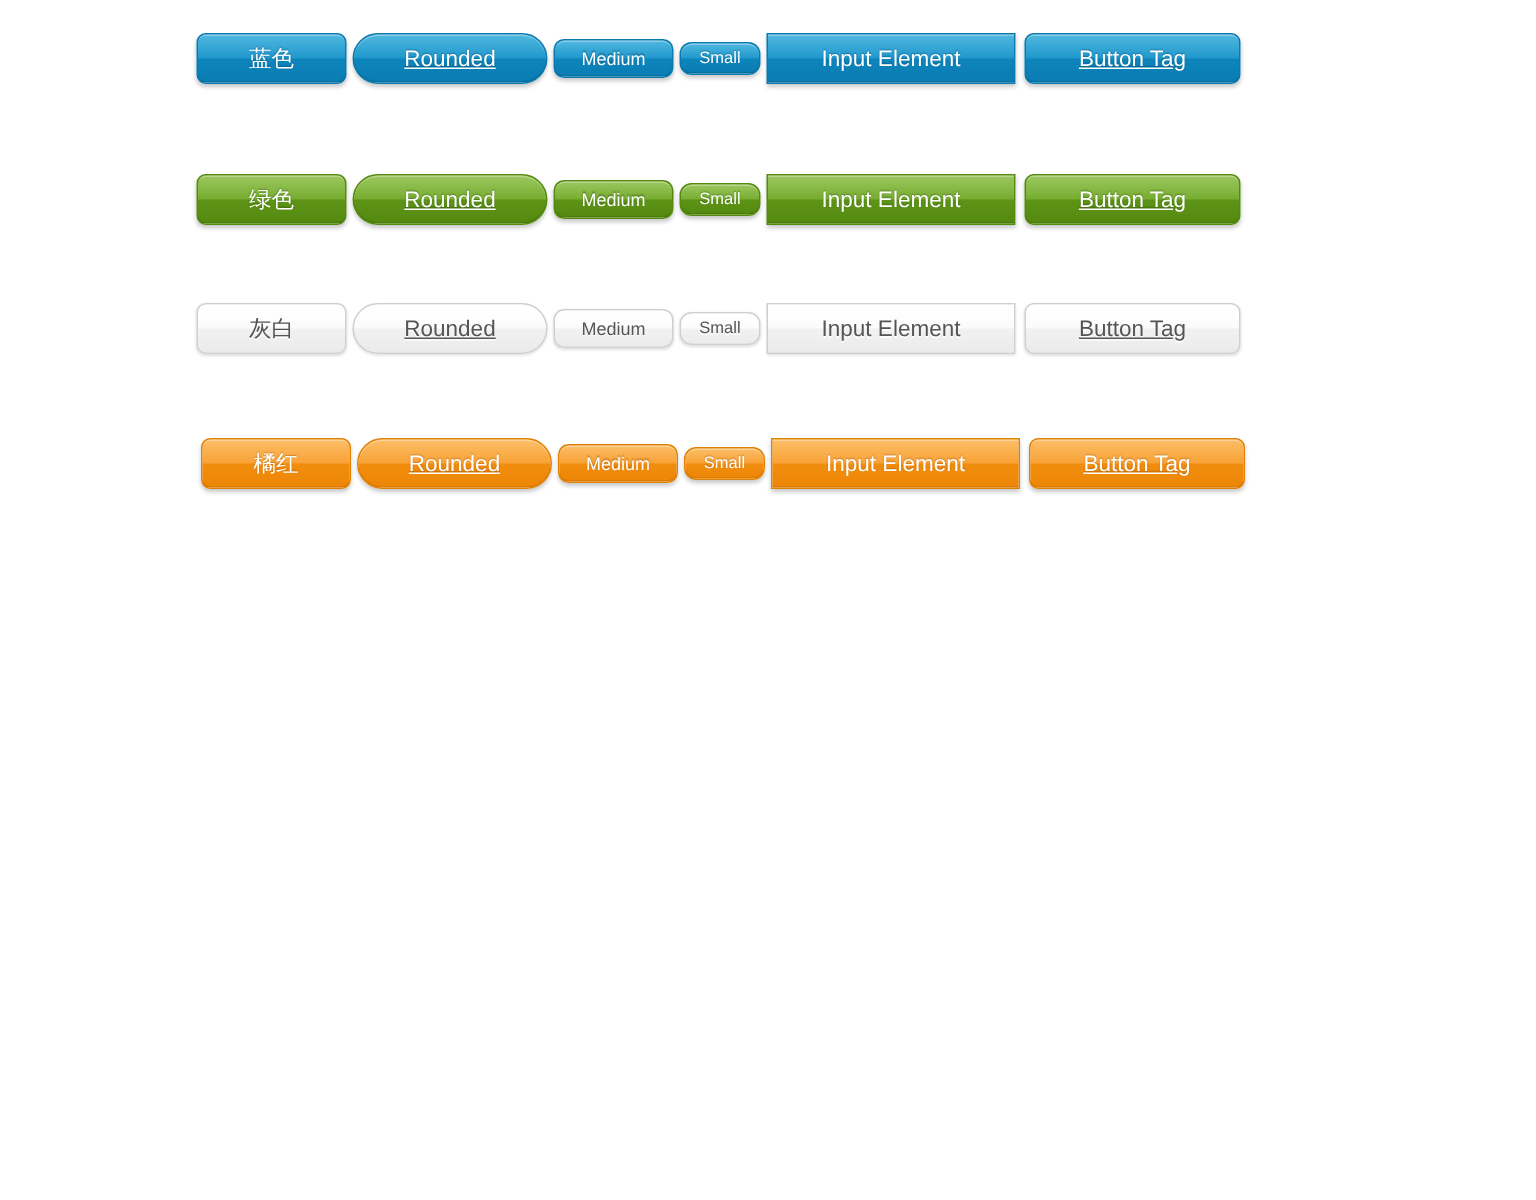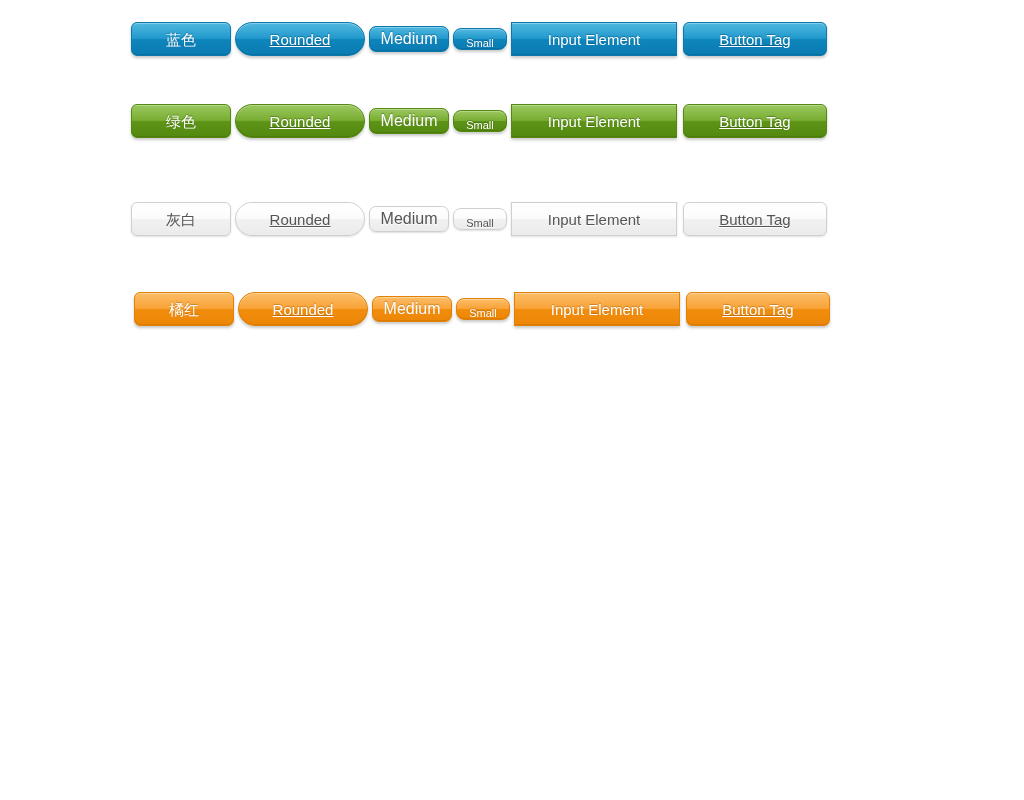--- a/index.html
+++ b/index.html
@@ -56,31 +56,30 @@
     height: 34px;
     min-width: 130px;
     font-size: 15px;
     border-radius: 17px;
     padding: 0 16px;
     text-decoration: underline;
   }
   .size-medium {
     height: 26px;
     min-width: 80px;
-    font-size: 16px;
+    font-size: 12px;
     border-radius: 7px;
     padding: 0 10px;
   }
   .size-small {
     height: 22px;
     min-width: 54px;
     font-size: 11px;
     border-radius: 8px;
     padding: 0 8px;
-    align-items: flex-end;
   }
   .size-input {
     height: 34px;
     min-width: 166px;
     font-size: 15px;
     border-radius: 0;
     padding: 0 14px;
   }
   .size-tag {
     height: 34px;
@@ -175,21 +174,21 @@
       <button class="btn size-small theme-blue" style="margin-left: 4px;">
         <span class="btn-label">Small</span>
       </button>
       <button class="btn size-input theme-blue" style="margin-left: 4px;">
         <span class="btn-label">Input Element</span>
       </button>
       <button class="btn size-tag theme-blue" style="margin-left: 6px;">
         <span class="btn-label">Button Tag</span>
       </button>
     </div>
-    <div class="btn-row" style="top: 104px;">
+    <div class="btn-row" style="top: 116px;">
       <button class="btn size-default theme-green" style="margin-left: 0px;">
         <span class="btn-label">绿色</span>
       </button>
       <button class="btn size-rounded theme-green" style="margin-left: 4px;">
         <span class="btn-label">Rounded</span>
       </button>
       <button class="btn size-medium theme-green" style="margin-left: 4px;">
         <span class="btn-label">Medium</span>
       </button>
       <button class="btn size-small theme-green" style="margin-left: 4px;">

